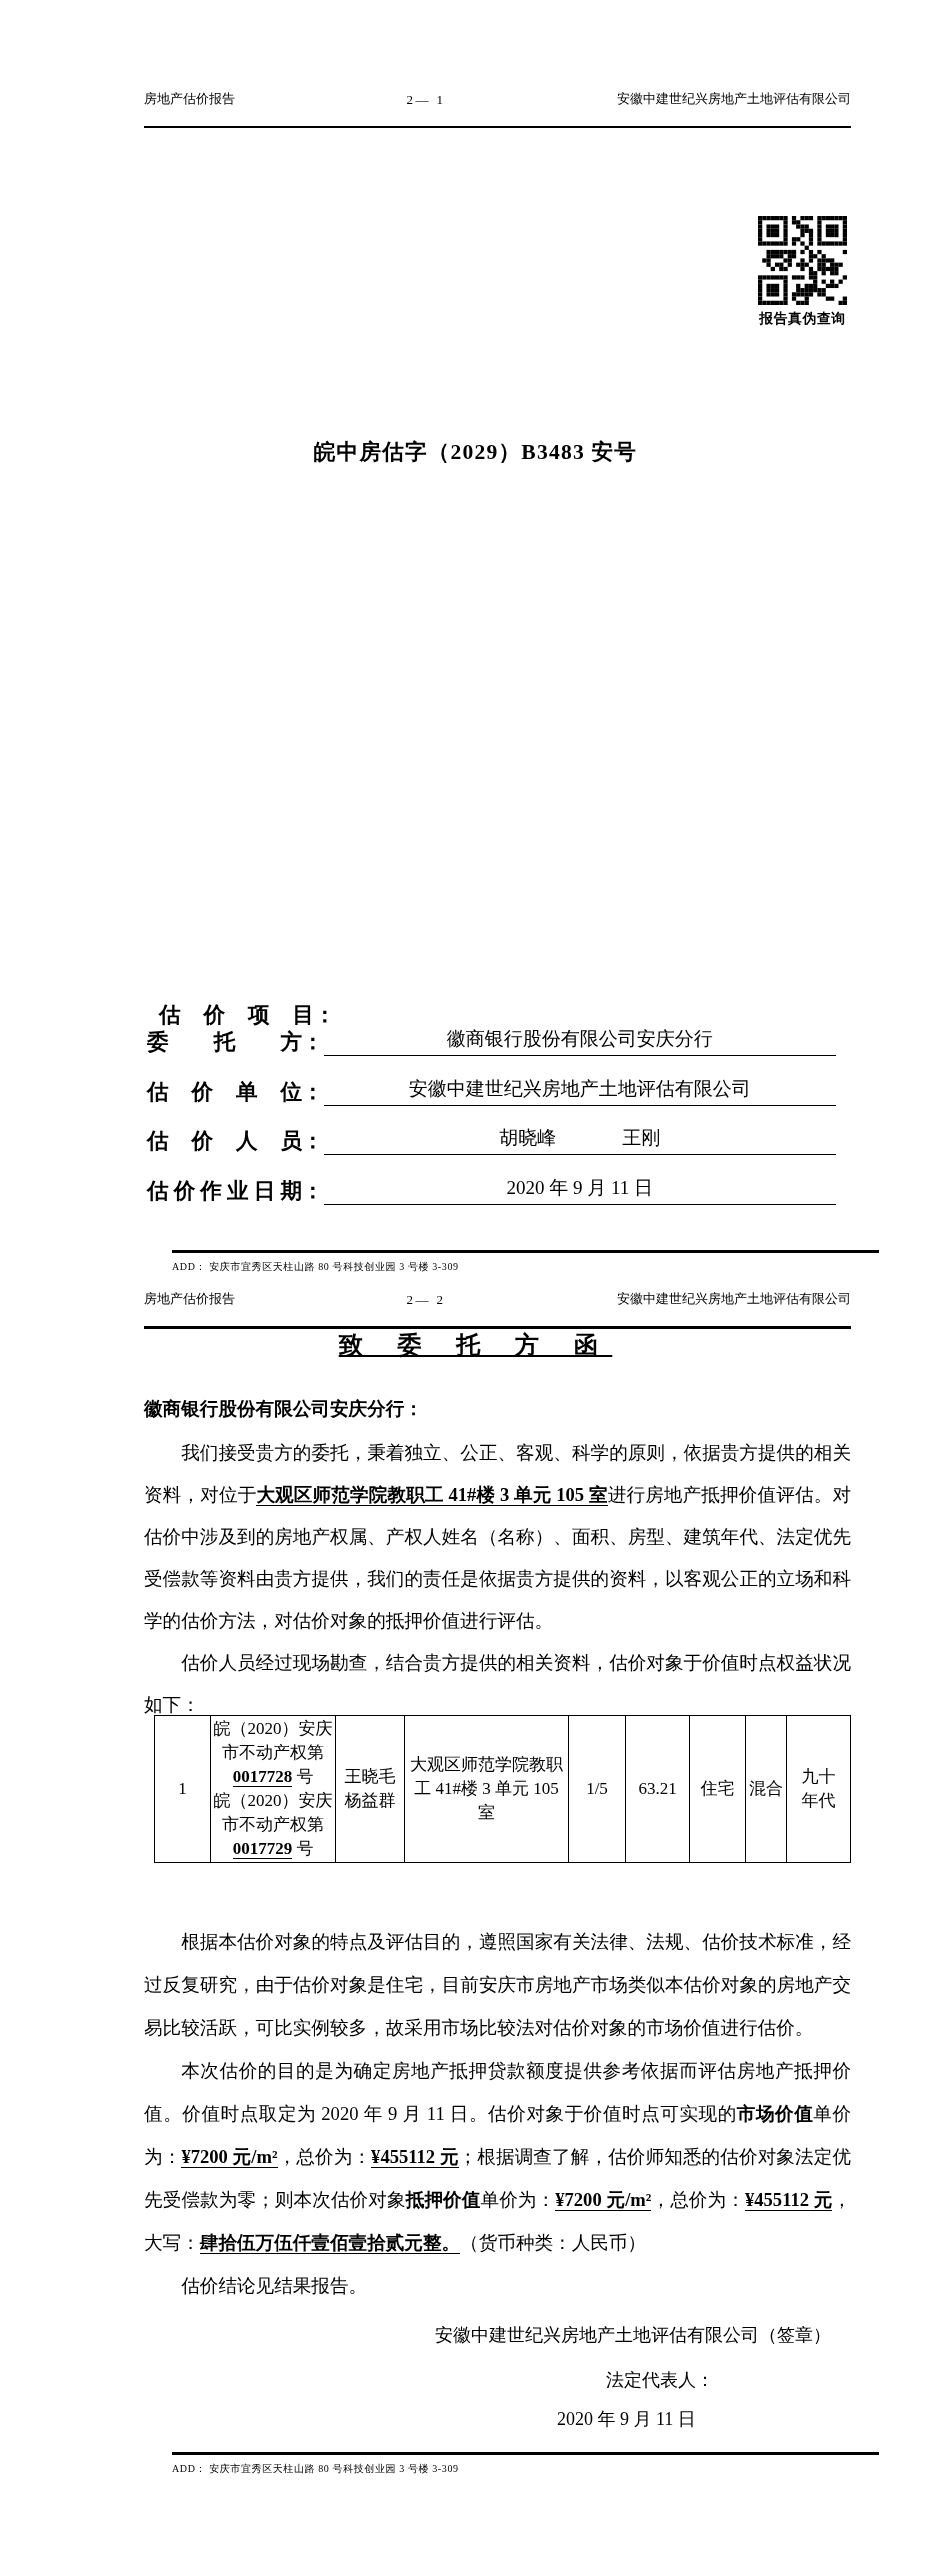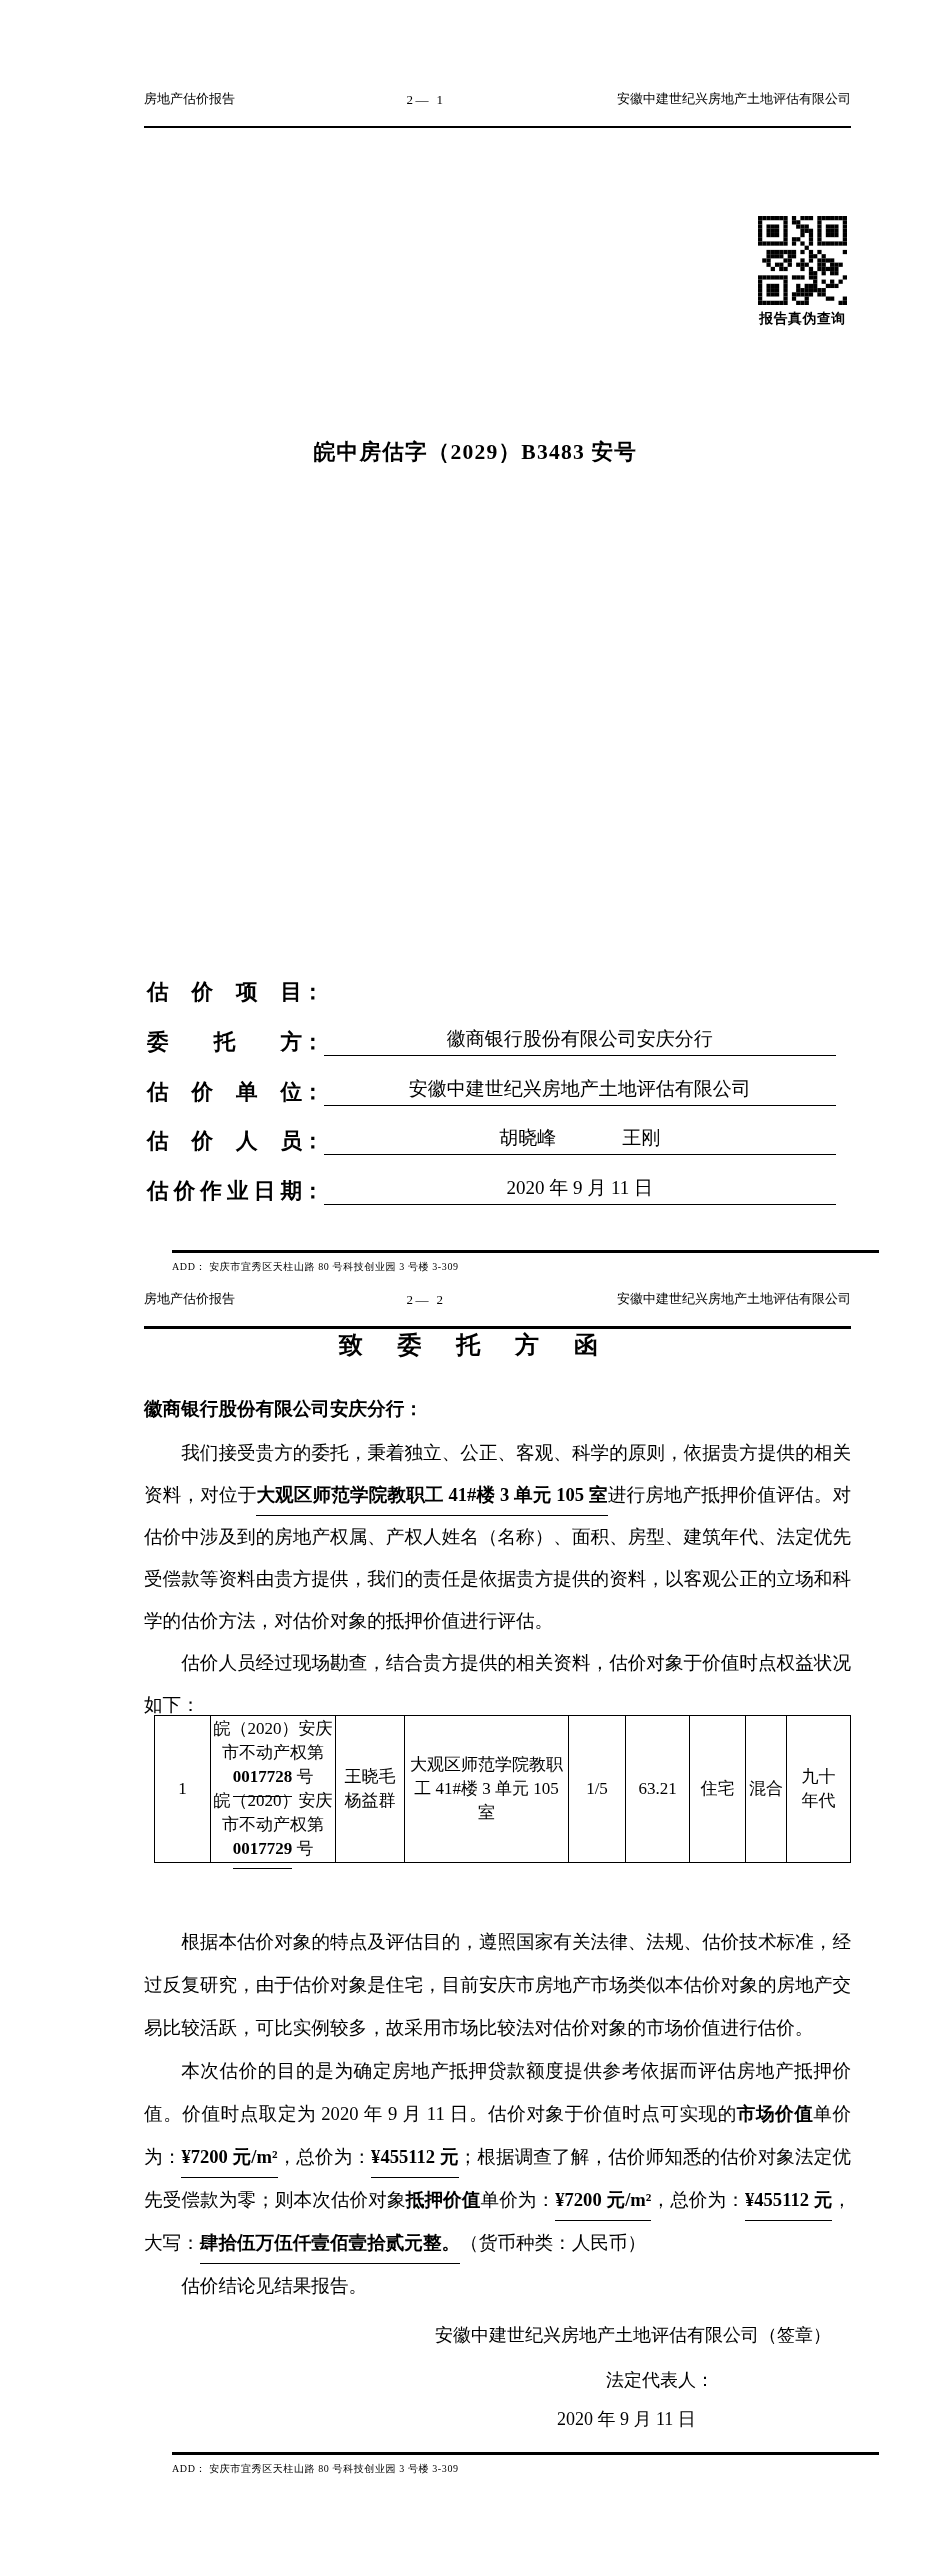--- a/index.html
+++ b/index.html
@@ -47,27 +47,27 @@
   .staff-gap{display:inline-block;width:66px;}
   
   .ftr{
     position:absolute;left:144px;width:707px;
     border-top:3px solid #000;padding-top:7.2px;
     font-size:10px;white-space:nowrap;letter-spacing:0.6px;margin-left:28px;
   }
   
   .letter-title{
     position:absolute;left:0;top:1329px;width:100%;text-align:center;
-    font-size:24px;font-weight:bold;letter-spacing:14.4px;white-space:nowrap;
+    font-size:24px;font-weight:bold;letter-spacing:14.4px;white-space:nowrap;text-decoration:underline;
   }
   .salutation{position:absolute;left:144px;top:1396px;font-size:18.6px;font-weight:bold;}
   .body-text{position:absolute;left:144px;width:707px;font-size:18.6px;text-align:justify;}
   .body-text p{margin:0;text-indent:2em;}
   .seg-b{font-weight:bold;}
-  .seg-u{border-bottom:1.8px solid #000;padding-bottom:10px;}
+  .seg-u{border-bottom:1.8px solid #000;padding-bottom:0;}
   
   .info-table{
     position:absolute;left:154px;top:1715px;width:696px;
     border-collapse:collapse;font-size:17px;text-align:center;
     table-layout:fixed;
   }
   .info-table th,.info-table td{border:1.2px solid #000;padding:1.2px 2.4px;font-weight:normal;}
   .info-table th{height:43px;line-height:22px;border-bottom:2.4px solid #000;}
   .info-table td{height:137px;line-height:24px;}
   .info-table{border:1.8px solid #000;}
@@ -311,21 +311,21 @@
             <rect x="133" y="140" width="7" height="7"></rect>
             <rect x="140" y="140" width="7" height="7"></rect>
           </g>
         </svg>
       </div>
     <div class="qr-caption">报告真伪查询</div>
   </div>
 
   <div class="doc-subtitle">皖中房估字（2029）B3483 安号</div>
 
-  <div class="field-row" style="top:975px;">
+  <div class="field-row" style="top:998px;margin-left:12px;">
     <span class="field-label">估价项目</span>
     <span class="field-colon">：</span>
   </div>
   <div class="field-row" style="top:1025px;">
     <span class="field-label">委托方</span>
     <span class="field-colon">：</span>
     <span class="field-value">徽商银行股份有限公司安庆分行</span>
   </div>
   <div class="field-row" style="top:1075px;">
     <span class="field-label">估价单位</span>

